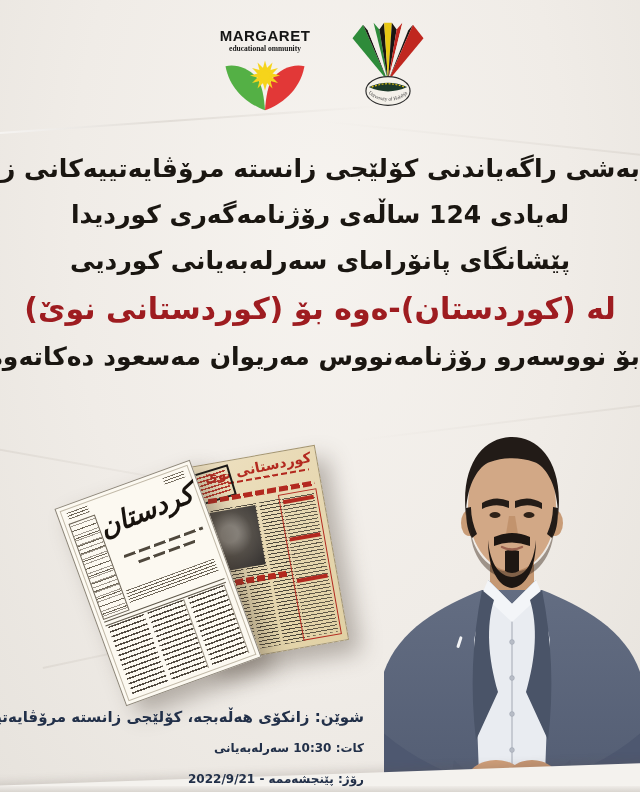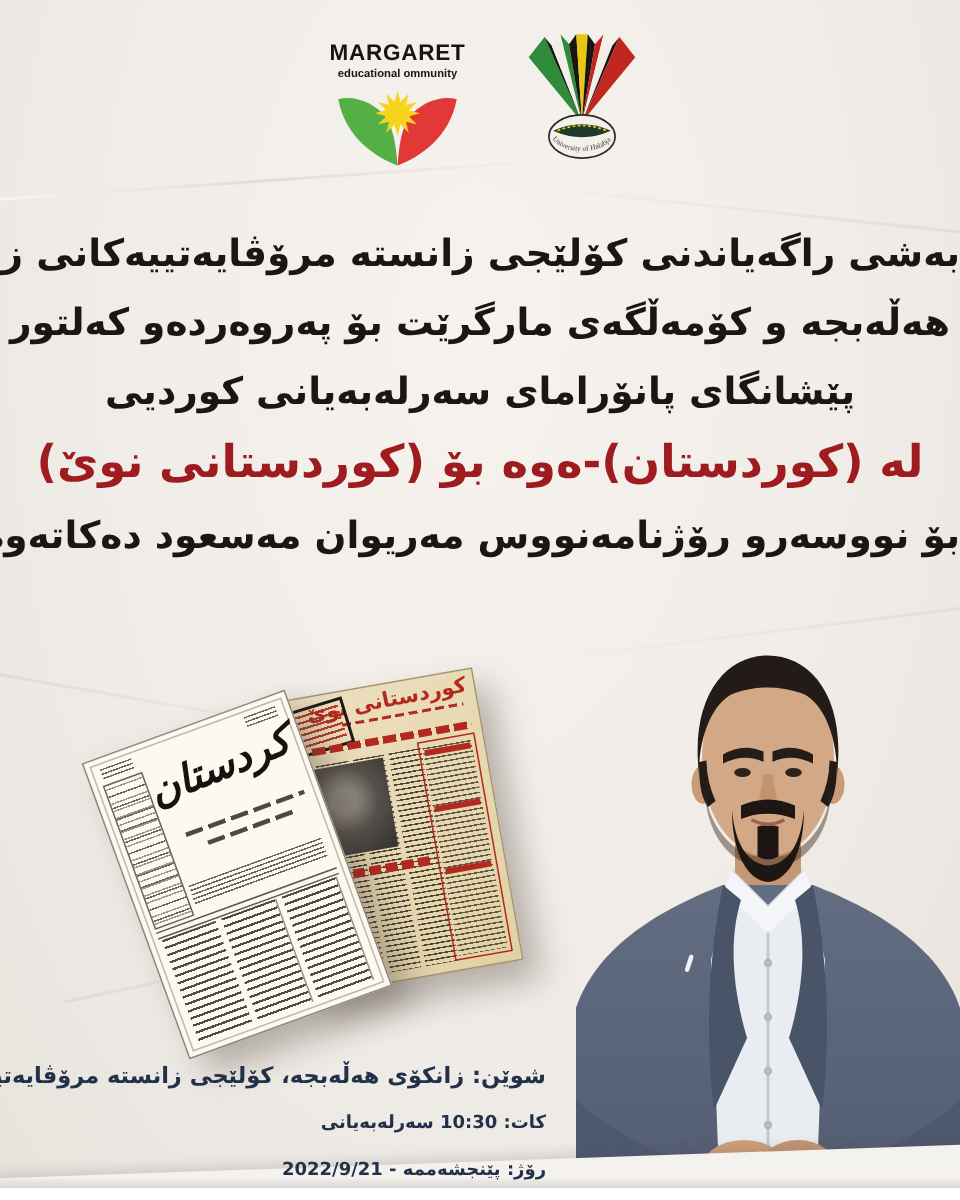--- a/index.html
+++ b/index.html
@@ -10,21 +10,21 @@
   .crease{position:absolute;pointer-events:none;}
   .c1{left:-40px;top:120px;width:420px;height:2px;background:linear-gradient(to right,rgba(255,255,255,.8),rgba(150,140,128,.18),transparent);transform:rotate(-4deg);}
   .c2{right:-60px;top:140px;width:380px;height:2px;background:linear-gradient(to left,rgba(150,140,128,.16),transparent);transform:rotate(6deg);}
   .c3{left:-30px;top:470px;width:300px;height:2px;background:linear-gradient(to right,rgba(150,140,128,.15),transparent);transform:rotate(10deg);}
   .c4{right:-40px;top:420px;width:330px;height:2px;background:linear-gradient(to left,rgba(150,140,128,.14),transparent);transform:rotate(-7deg);}
   .c5{left:40px;top:640px;width:260px;height:2px;background:linear-gradient(to right,rgba(150,140,128,.13),transparent);transform:rotate(-12deg);}
 
   
   .margaret{position:absolute;left:203px;top:28px;width:124px;text-align:center;color:#151515;}
   .margaret .t1{font-family:"Liberation Sans",sans-serif;font-weight:bold;font-size:15px;letter-spacing:.5px;line-height:1.05;}
-  .margaret .t2{font-family:Liberation Sans, sans-serif;font-weight:bold;font-size:7.5px;line-height:1.3;}
+  .margaret .t2{font-family:Liberation Serif, serif;font-weight:bold;font-size:7.5px;line-height:1.3;}
   .margaret svg{width:94px;height:58px;margin-top:1px;}
   .halabja{position:absolute;left:344px;top:18px;width:88px;height:96px;}
   .halabja svg{width:88px;height:96px;}
 
   
   .headline{position:absolute;top:146px;left:0;right:0;z-index:5;text-align:center;direction:rtl;color:#1a1611;}
   .headline .line{font-size:25px;font-weight:bold;line-height:46px;white-space:nowrap;}
   .headline .line.red{font-size:30px;font-weight:bold;color:#9e1c20;line-height:50px;}
 
   
@@ -132,21 +132,21 @@
       <path d="M28,72 Q45,65 62,72" stroke="#e8c714" stroke-width="1.2" stroke-dasharray="2,1.6" fill="none"></path>
       <path id="uoh-arc" d="M24,77 A22,13 0 0 0 66,77" fill="none"></path>
       <text font-size="5.2" fill="#3a3a3a" font-family="Liberation Serif, serif">
         <textPath href="#uoh-arc" startOffset="2%">University of Halabja</textPath>
       </text>
     </svg>
   </div>
 
   <div class="headline">
     <div class="line">بەشی راگەیاندنی کۆلێجی زانستە مرۆڤایەتییەکانی زانکۆی</div>
-    <div class="line">هەڵەبجە و کۆمەڵگەی مارگرێت بۆ پەروەردەو کەلتور</div>
+    <div class="line">لەیادی 124 ساڵەی رۆژنامەگەری کوردیدا</div>
     <div class="line">پێشانگای پانۆرامای سەرلەبەیانی کوردیی</div>
     <div class="line red">لە (کوردستان)-ەوە بۆ (کوردستانی نوێ)</div>
     <div class="line">بۆ نووسەرو رۆژنامەنووس مەریوان مەسعود دەکاتەوە</div>
   </div>
 
   <div class="paper paper-old">
     <div class="po-inner">
       <div class="chip" style="top:3px;left:5px;width:22px;height:7px;"></div>
       <div class="chip" style="top:3px;right:5px;width:22px;height:7px;"></div>
       <div class="po-title">كردستان</div>

